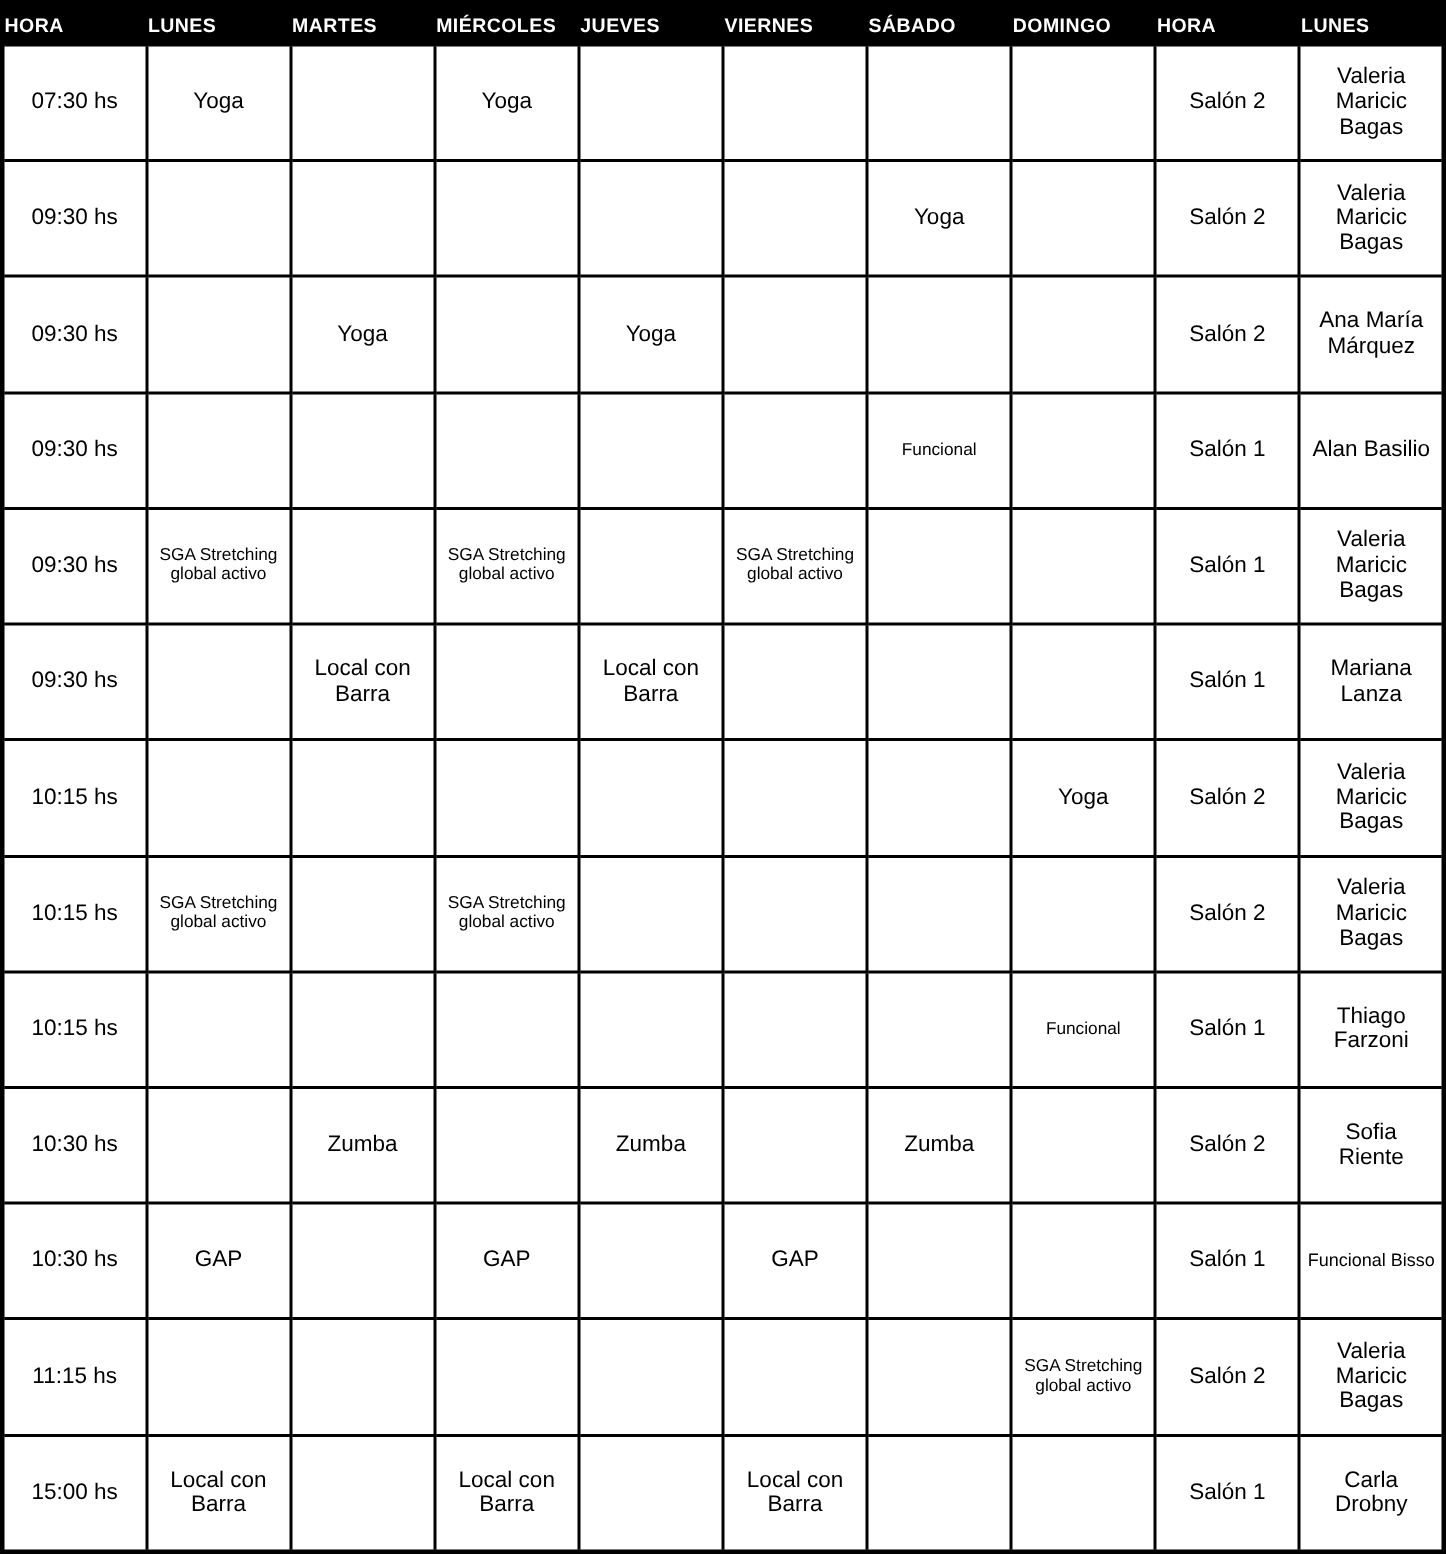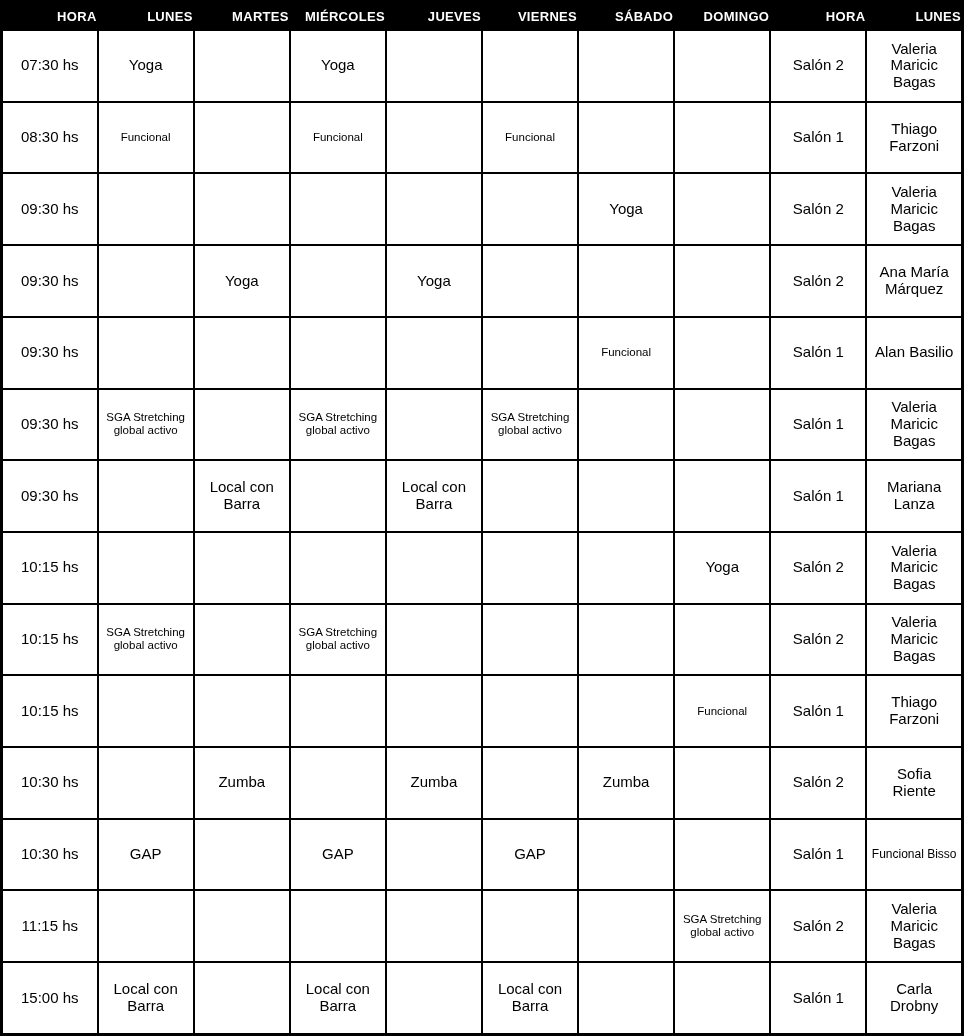--- a/index.html
+++ b/index.html
@@ -23,21 +23,21 @@
   }
   th {
     background: #000000;
     color: #ffffff;
     font-weight: bold;
     font-size: 13px;
     letter-spacing: 0.3px;
     height: 26px;
     padding: 0;
     border: 2px solid #000000;
-    text-align: right;
+    text-align: left;
     vertical-align: middle;
   }
   td {
     border: 2px solid #000000;
     background: #ffffff;
     color: #000000;
     text-align: center;
     vertical-align: middle;
     padding: 1px 2px;
     height: 55px;
@@ -82,33 +82,20 @@
           <td class="day"></td>
           <td class="day"></td>
           <td class="day"></td>
           <td class="day"></td>
           <td class="lugar">Salón 2</td>
           <td class="staff">Valeria
 Maricic
 Bagas</td>
         </tr>
         <tr>
-          <td class="hora">08:30 hs</td>
-          <td class="day small">Funcional</td>
-          <td class="day"></td>
-          <td class="day small">Funcional</td>
-          <td class="day"></td>
-          <td class="day small">Funcional</td>
-          <td class="day"></td>
-          <td class="day"></td>
-          <td class="lugar">Salón 1</td>
-          <td class="staff">Thiago
-Farzoni</td>
-        </tr>
-        <tr>
           <td class="hora">09:30 hs</td>
           <td class="day"></td>
           <td class="day"></td>
           <td class="day"></td>
           <td class="day"></td>
           <td class="day"></td>
           <td class="day">Yoga</td>
           <td class="day"></td>
           <td class="lugar">Salón 2</td>
           <td class="staff">Valeria

